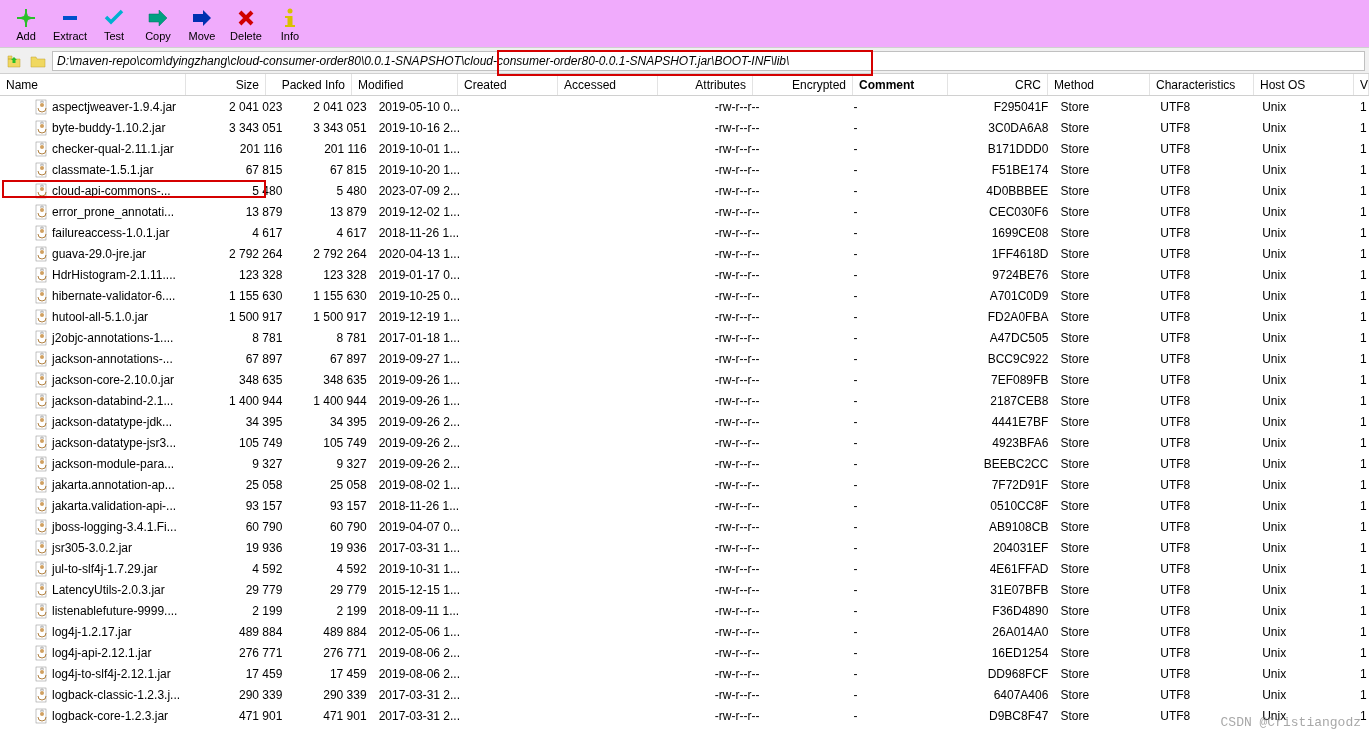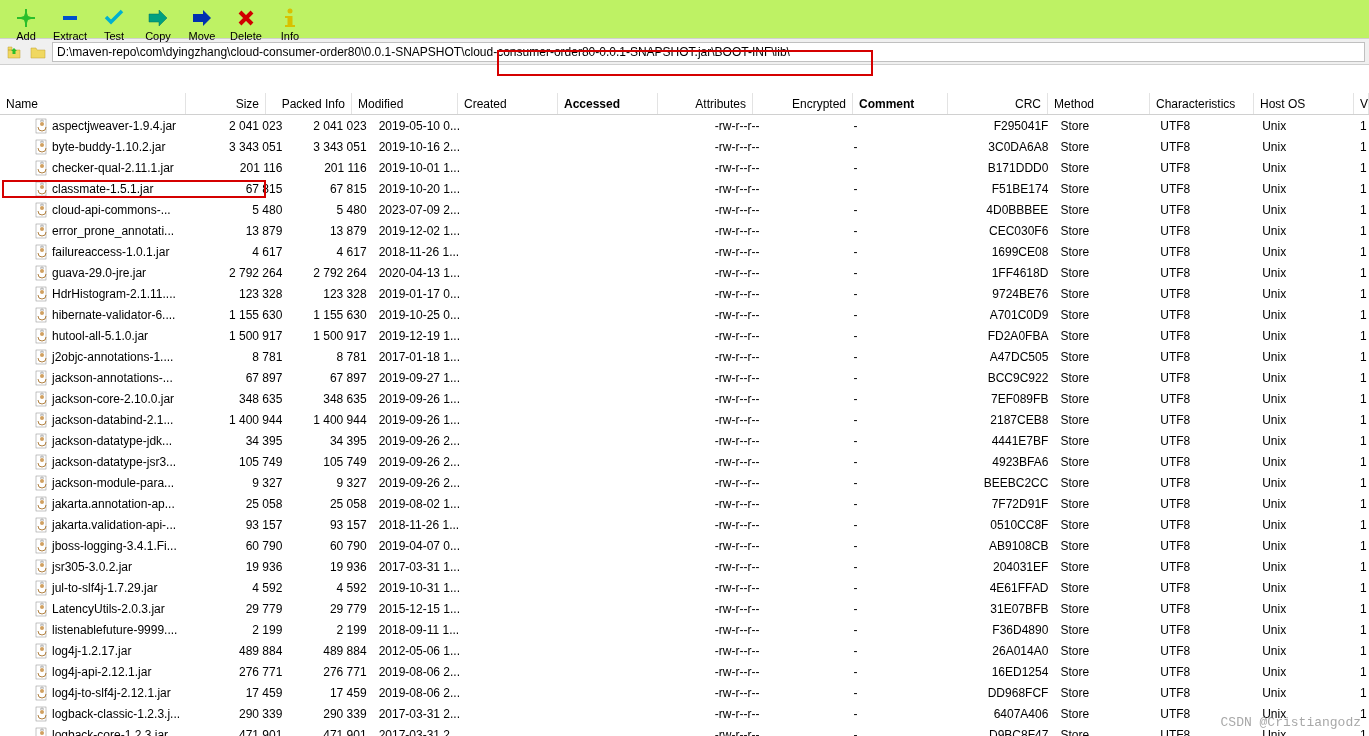--- a/index.html
+++ b/index.html
@@ -1,34 +1,34 @@
 <!DOCTYPE html>
 <html><head>
 <meta charset="utf-8">
 <style>
 * { box-sizing: border-box; margin: 0; padding: 0; font-family: "Segoe UI", Tahoma, Arial, sans-serif; font-size: 12px; }
 body { background: #fff; color: #000; width: 1369px; height: 736px; overflow: hidden; position: relative; }
-.toolbar { display: flex; gap: 0; padding: 2px 4px; background: #bef264; border-bottom: 1px solid #d0d0d0; height: 39px; align-items: flex-start; }
+.toolbar { display: flex; gap: 0; padding: 2px 4px; background: #f0abfc; border-bottom: 1px solid #d0d0d0; height: 48px; align-items: flex-start; }
 .tool-btn { display: flex; flex-direction: column; align-items: center; justify-content: center; width: 44px; height: 44px; cursor: pointer; }
 .tool-icon { height: 22px; display: flex; align-items: center; justify-content: center; }
 .tool-label { font-size: 11px; margin-top: 1px; }
 .path-bar { display: flex; align-items: center; background: #f0f0f0; height: 26px; padding: 2px 4px; border-bottom: 1px solid #d0d0d0; }
 .up-icon { width: 20px; height: 20px; display: flex; align-items: center; justify-content: center; margin-right: 4px; cursor: pointer; }
 .folder-icon { width: 20px; height: 20px; display: flex; align-items: center; justify-content: center; margin-right: 4px; }
-.path-input { flex: 1; border: 1px solid #c0c0c0; background: #fff; height: 20px; padding: 1px 4px; font-size: 12px; }
+.path-input { flex: 1; border: 1px solid #c0c0c0; background: #fff; height: 20px; padding: 1px 4px; font-size: 12px; font-style: italic; }
 .path-input-wrap { flex: 1; position: relative; display: flex; align-items: center; }
 .highlight-box1 { position: absolute; border: 2px solid #d50000; pointer-events: none; }
-.hdr-row { display: flex; background: #fff; border-bottom: 1px solid #d0d0d0; height: 22px; margin-top: 28px; }
+.hdr-row { display: flex; background: #fff; border-bottom: 1px solid #d0d0d0; height: 22px; }
 .hdr-cell { border-right: 1px solid #e3e3e3; padding: 2px 6px; font-size: 12px; color: #000; display: flex; align-items: center; cursor: pointer; white-space: nowrap; overflow: hidden; }
 .col-name { width: 186px; }
 .col-size { width: 80px; justify-content: flex-end; }
 .col-packed { width: 86px; justify-content: flex-end; }
 .col-modified { width: 106px; }
 .col-created { width: 100px; }
-.col-accessed { width: 100px; font-weight: bold; }
+.col-accessed { width: 100px; }
 .col-attrs { width: 95px; justify-content: flex-end; }
 .col-encrypted { width: 100px; justify-content: flex-end; }
 .col-comment { width: 95px; font-weight: bold; }
 .col-crc { width: 100px; justify-content: flex-end; }
 .col-method { width: 102px; }
 .col-char { width: 104px; }
 .col-host { width: 100px; }
 .col-ver { width: 15px; }
 .rows-wrap { overflow: hidden; margin-left: 28px; }
 .data-row { display: flex; height: 21px; align-items: center; }

